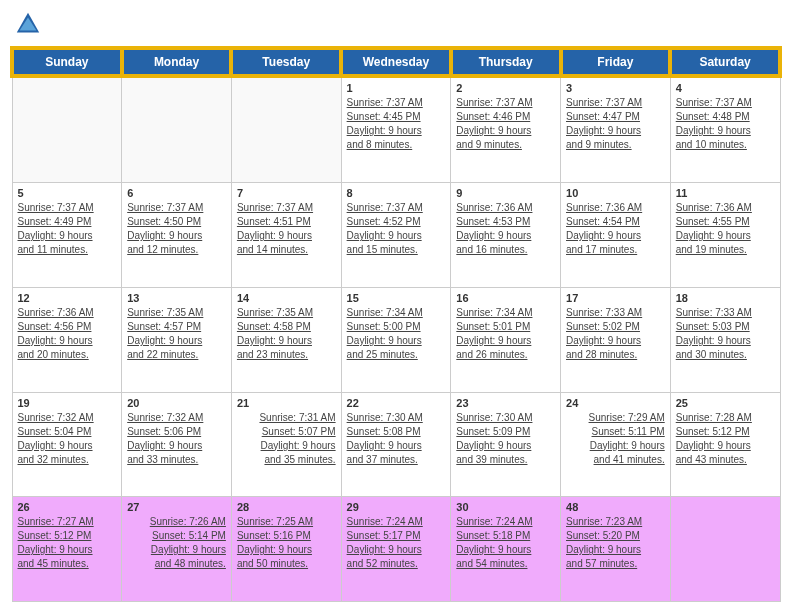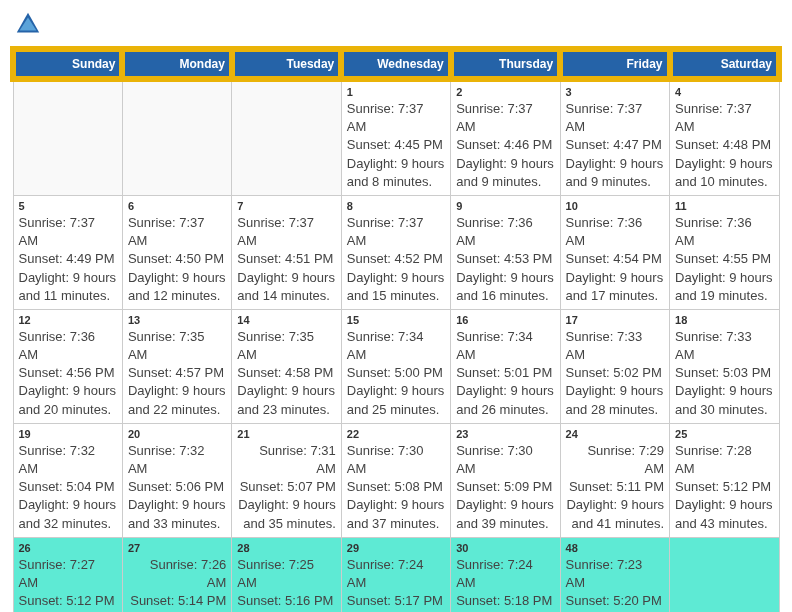--- a/index.html
+++ b/index.html
@@ -67,49 +67,50 @@
       border-collapse: collapse;
       width: 100%;
       table-layout: fixed;
     }
     .calendar th {
       background-color: #2563a8;
       color: #fff;
       font-size: 12px;
       font-weight: bold;
       padding: 5px 4px;
-      text-align: right;
-      border: 6px solid #eab308;
+      text-align: center;
+      border: 4px solid #eab308;
     }
     .calendar td {
       border: 1px solid #ccc;
       vertical-align: top;
       padding: 4px 5px;
       font-size: 9.5px;
       color: #333;
       background: #fff;
       height: 78px;
     }
     .calendar td.empty {
       background: #f9f9f9;
     }
     .calendar tr:last-child td {
-      background: #5eead4;
+      background: #f0abfc;
     }
     .day-num {
       font-size: 11px;
       font-weight: bold;
       color: #333;
       display: block;
       margin-bottom: 2px;
     }
     .day-info {
-      font-size: 13px;
+      font-size: 10px;
       color: #444;
       line-height: 1.4;
+      text-decoration: underline;
     }
   </style>
 </head>
 <body>
 
 <div class="page">
   <div class="header">
     <div class="logo">
       <svg class="logo-icon" viewBox="0 0 30 30">
         <polygon points="15,3 27,24 3,24" fill="#2563a8"></polygon>

